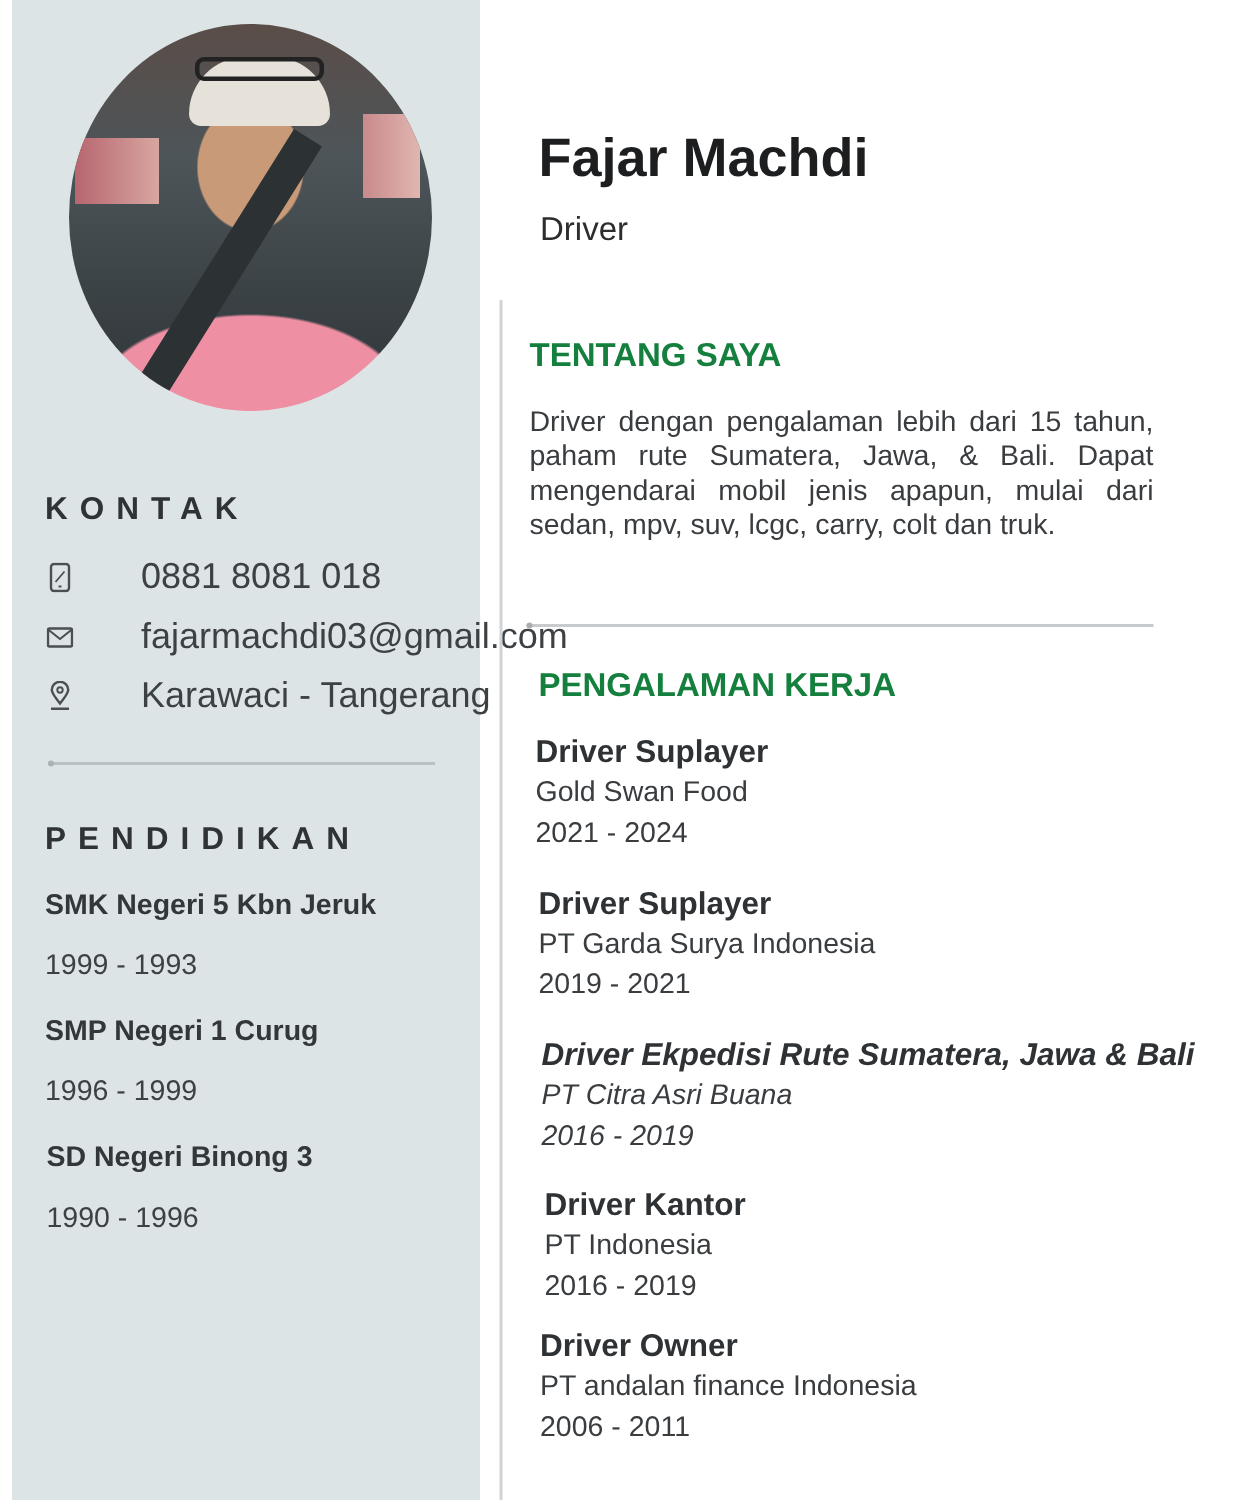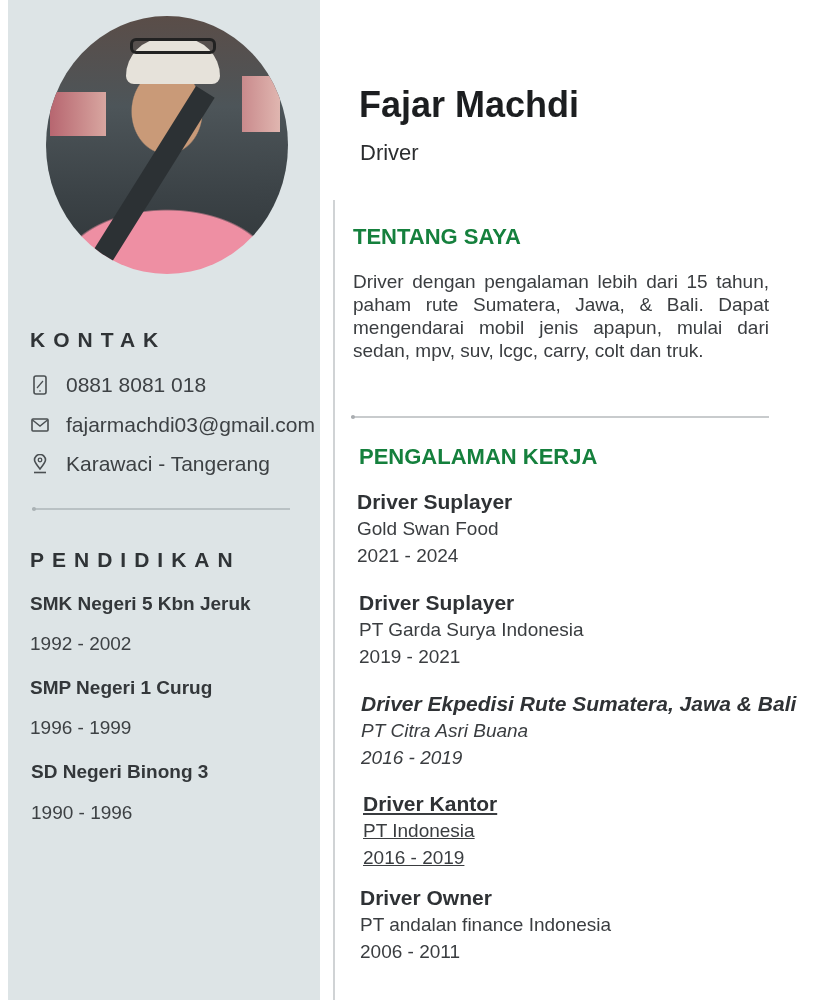--- a/index.html
+++ b/index.html
@@ -38,21 +38,21 @@
       position: absolute; right: 8px; top: 60px; width: 38px; height: 56px;
       background: linear-gradient(90deg, #c98a8c, #e0b6b0);
     }
 
     .side-heading {
       position: absolute; left: 30px; font-weight: bold; font-size: 21px;
       letter-spacing: 8px; color: #2f3336;
     }
     .contact-row {
       position: absolute; left: 30px; height: 24px; display: flex; align-items: center;
-      font-size: 21px; color: #3d4144;
+      font-size: 24px; color: #3d4144; gap: 28px;
     }
     .contact-row .icon { width: 20px; height: 20px; margin-right: 16px; display: inline-flex; align-items: center; justify-content: center; }
     .contact-row .icon svg { width: 18px; height: 20px; }
 
     .side-divider {
       position: absolute; left: 32px; width: 258px; height: 2px; background: #b9c1c4;
     }
     .side-divider::before {
       content: ""; position: absolute; left: 0; top: -1px; width: 4px; height: 4px; background: #aab2b5; border-radius: 50%;
     }
@@ -127,21 +127,21 @@
       </svg>
   </span>
   <span>Karawaci - Tangerang</span>
 </div>
 
 <div class="side-divider" style="top:508px;"></div>
 
 <div class="side-heading" style="top:548px;">PENDIDIKAN</div>
 
 <div class="edu-school" style="top:593px;">SMK Negeri 5 Kbn Jeruk</div>
-<div class="edu-years" style="top:633px;">1992 - 2002</div>
+<div class="edu-years" style="top:633px;">1999 - 1993</div>
 <div class="edu-school" style="top:677px;">SMP Negeri 1 Curug</div>
 <div class="edu-years" style="top:717px;">1996 - 1999</div>
 <div class="edu-school" style="top:761px; left:31px;">SD Negeri Binong 3</div>
 <div class="edu-years" style="top:802px; left:31px;">1990 - 1996</div>
 
 <div class="vrule"></div>
 
 <div class="name">Fajar Machdi</div>
 <div class="role">Driver</div>
 
@@ -163,21 +163,21 @@
   <div class="company">PT Garda Surya Indonesia</div>
   <div class="years">2019 - 2021</div>
 </div>
 
 <div class="job" style="left:361px; top:691px;font-style:italic;">
   <div class="title">Driver Ekpedisi Rute Sumatera, Jawa &amp; Bali</div>
   <div class="company">PT Citra Asri Buana</div>
   <div class="years">2016 - 2019</div>
 </div>
 
-<div class="job" style="left:363px; top:791px;text-decoration:underline;">
+<div class="job" style="left:363px; top:791px;">
   <div class="title">Driver Kantor</div>
   <div class="company">PT Indonesia</div>
   <div class="years">2016 - 2019</div>
 </div>
 
 <div class="job" style="left:360px; top:885px;">
   <div class="title">Driver Owner</div>
   <div class="company">PT andalan finance Indonesia</div>
   <div class="years">2006 - 2011</div>
 </div>

